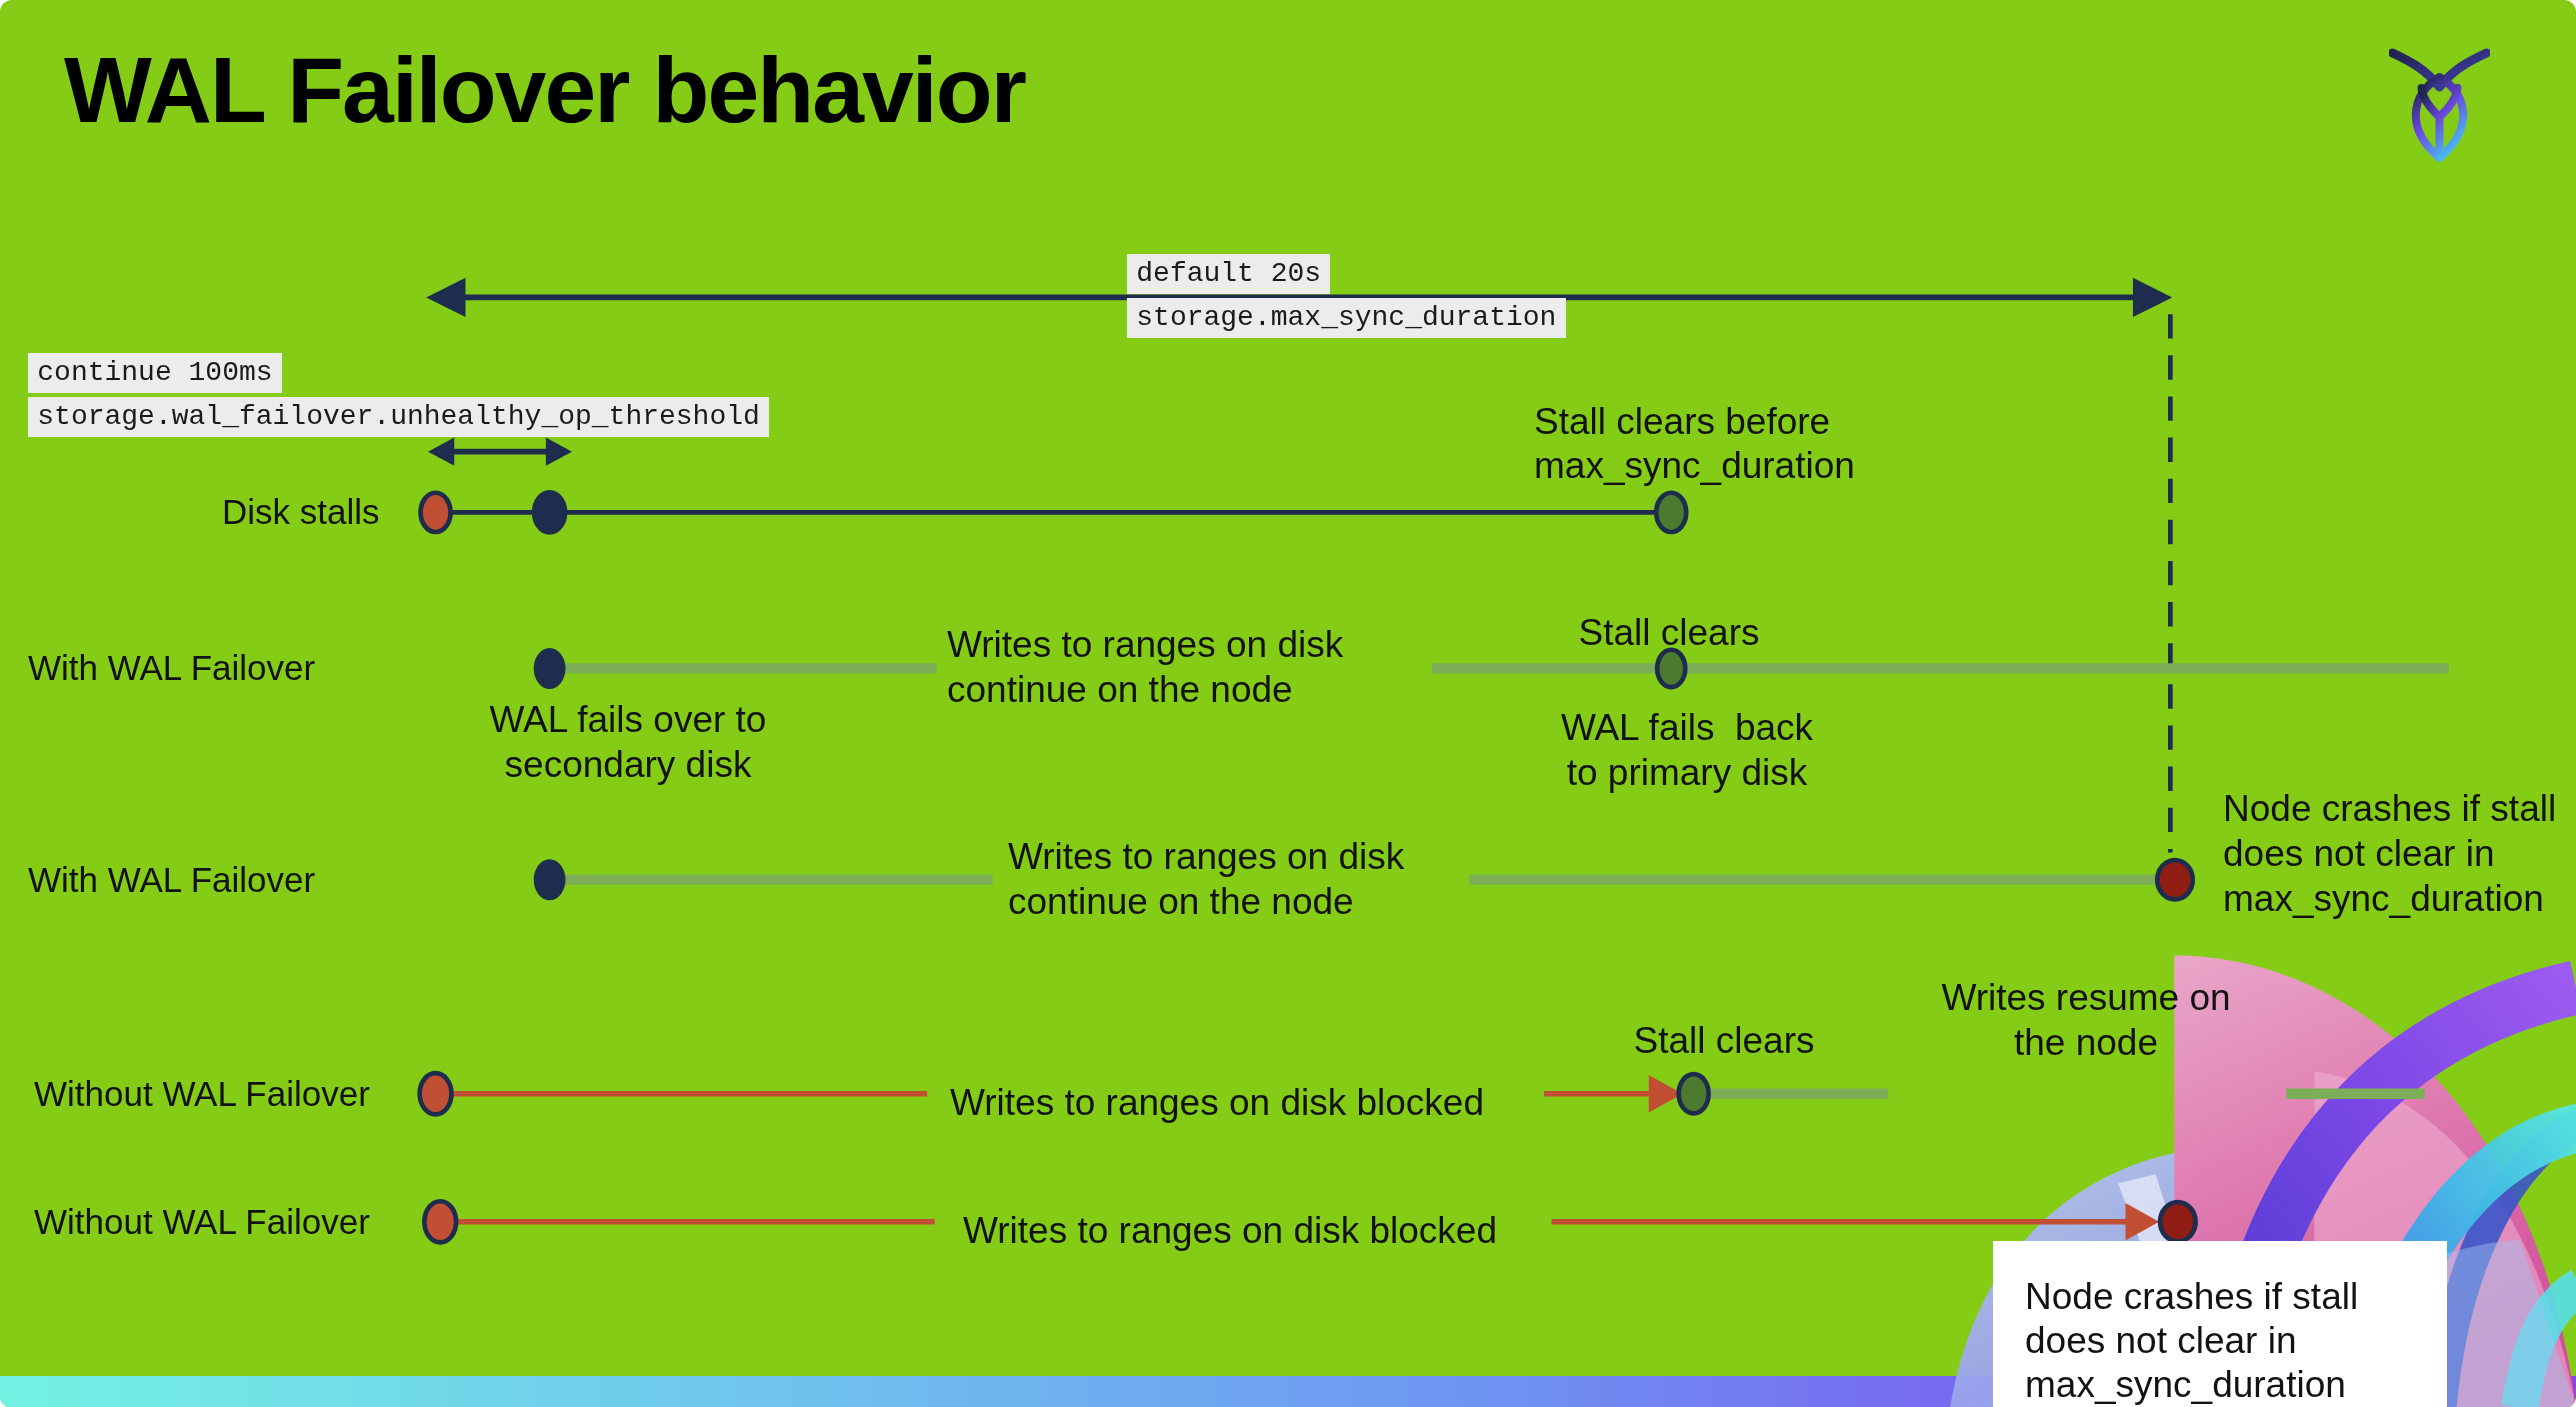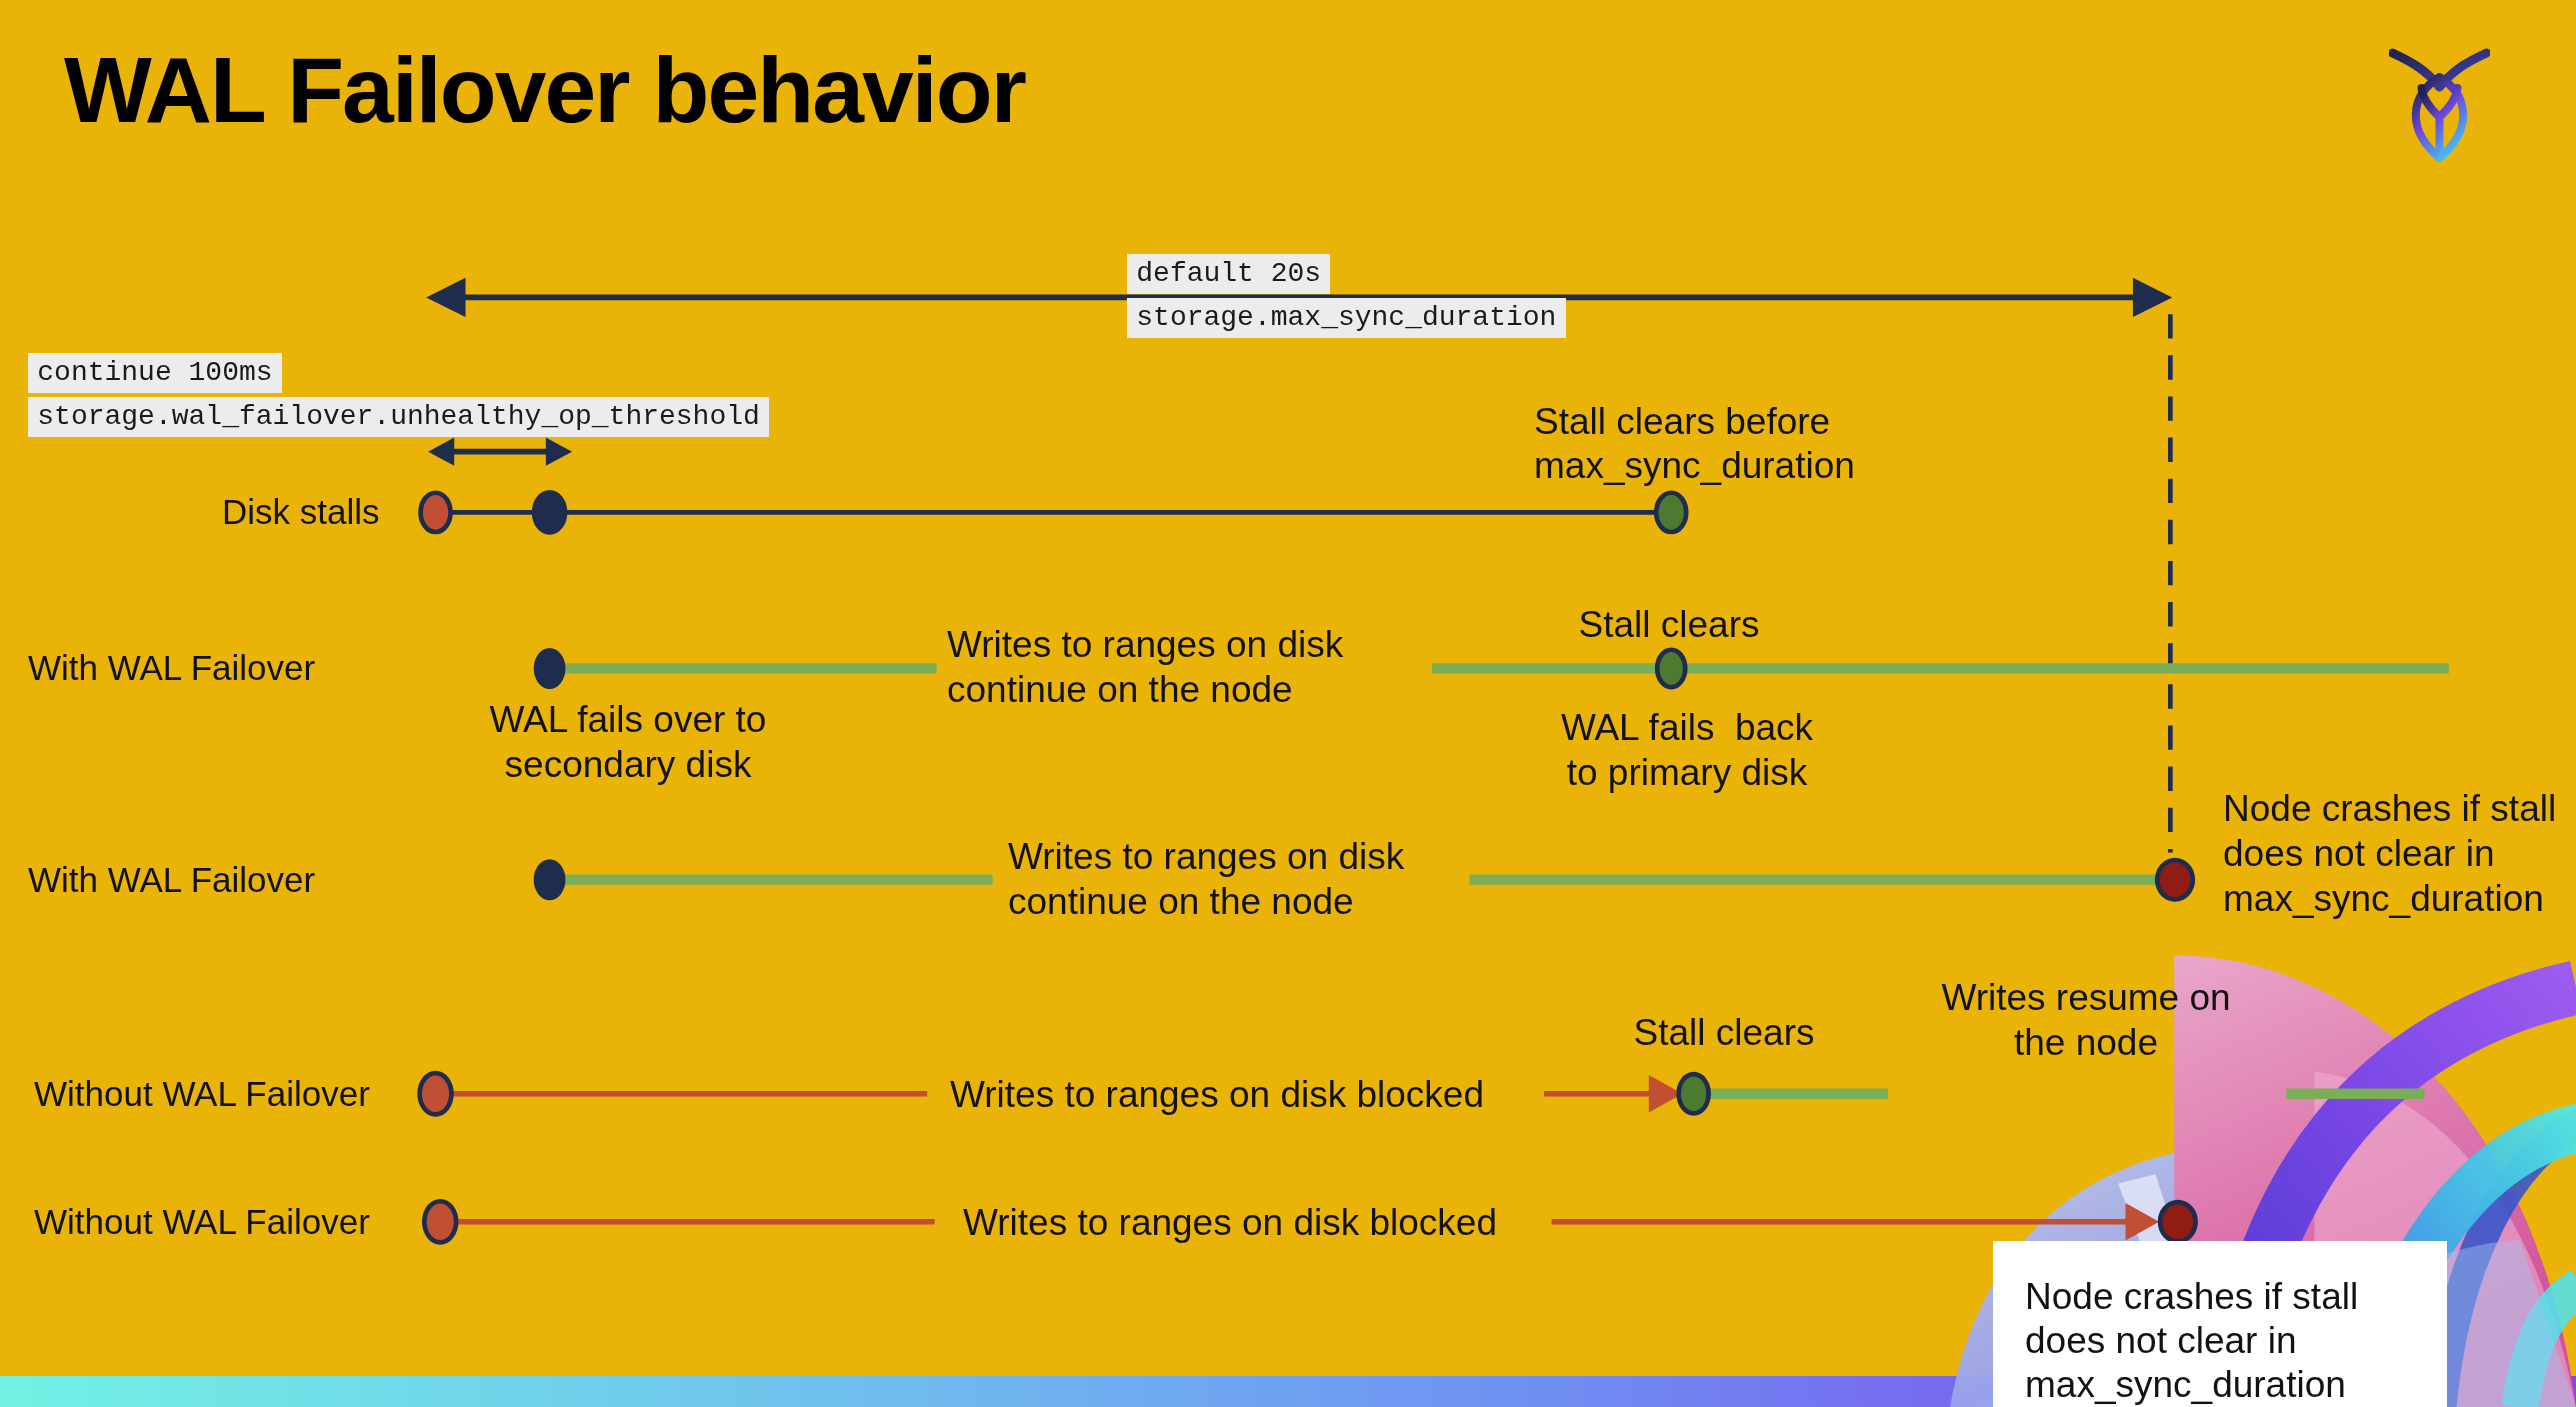--- a/index.html
+++ b/index.html
@@ -1,21 +1,21 @@
 <!DOCTYPE html>
 <html style="font-size:15px"><head>
 <meta charset="utf-8">
 <style>
   html,body{margin:0;padding:0;background:#ffffff;}
-  .slide{position:relative;width:2576px;height:1408px;background:#eab308;overflow:hidden;
-         font-family:"Liberation Sans",sans-serif;color:#111;}
+  .slide{position:relative;width:2576px;height:1408px;background:#84cc16;overflow:hidden;
+         font-family:"Liberation Sans",sans-serif;color:#111;border-radius:12px;}
   .title{position:absolute;left:64px;top:37px;font-size:93px;font-weight:700;
          letter-spacing:-1.9px;color:#000;white-space:nowrap;}
   .lbl{position:absolute;font-size:37px;line-height:45px;color:#121212;white-space:pre-wrap;}
-  .nowrap{white-space:nowrap;}
+  .nowrap{white-space:nowrap;margin-top:8px;}
   .center{text-align:center;transform:translate(-50%,-50%);}
   .vcenter{transform:translateY(-50%);}
   .rowlbl{position:absolute;font-size:35px;color:#121212;white-space:nowrap;transform:translateY(-50%);}
   .codeblock{position:absolute;font-family:"Liberation Mono","DejaVu Sans Mono",monospace;
              font-size:28px;color:#1a1a1a;}
   .codeblock span{display:table;background:#ECECEC;padding:3.7px 9.3px 5.6px 9.3px;margin-bottom:3.7px;white-space:pre;}
   .whitebox{position:absolute;left:1993px;top:1241px;width:454px;height:166px;background:#ffffff;
             padding:34px 0 0 32px;box-sizing:border-box;}
   .whitebox .lblin{font-size:37px;line-height:44px;white-space:pre-wrap;color:#121212;}
   .bottombar{position:absolute;left:0;top:1376px;width:2576px;height:32px;

